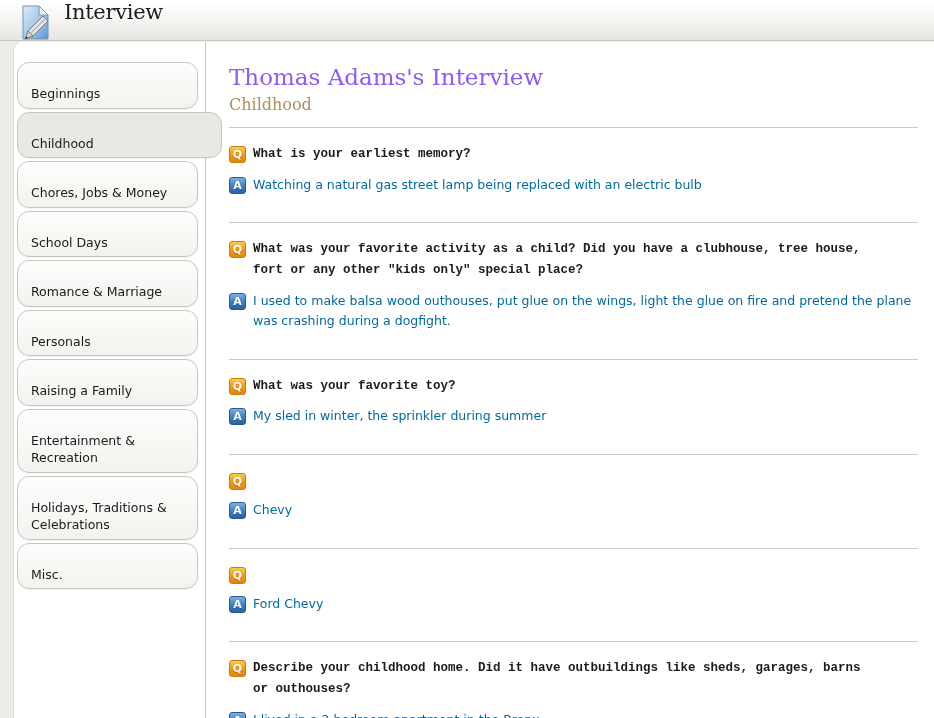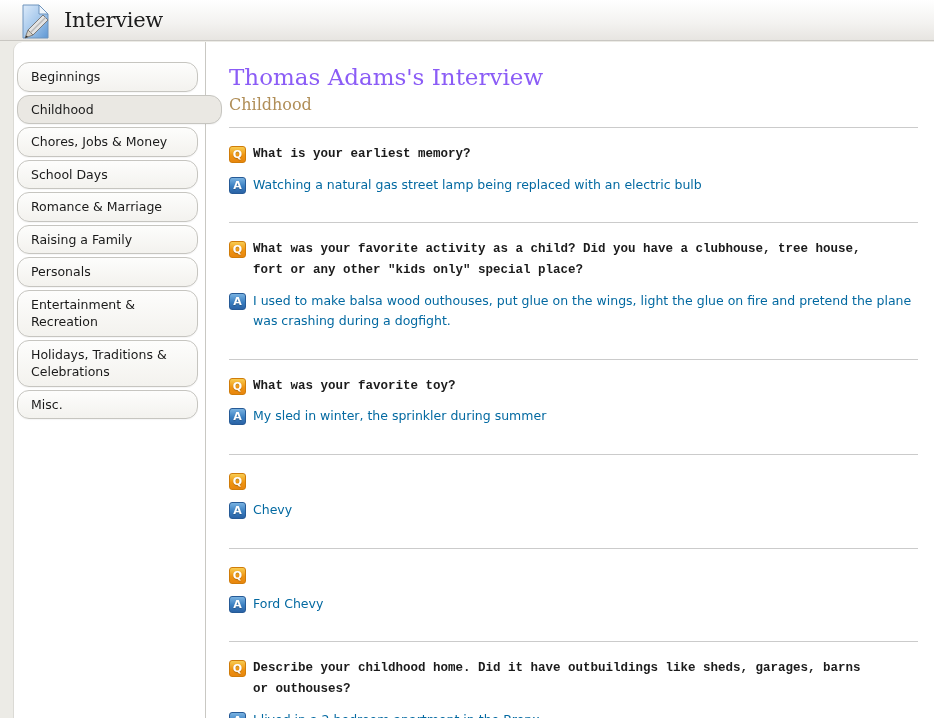--- a/index.html
+++ b/index.html
@@ -11,21 +11,20 @@
     overflow: hidden;
     position: relative;
   }
 
   
   .app-header {
     height: 41px;
     background: linear-gradient(180deg, #ffffff 0%, #f4f3f1 55%, #e7e5e1 100%);
     border-bottom: 1px solid #c9c7c2;
     display: flex;
-    align-items: center;
     padding-left: 19px;
   }
   .logo { width: 34px; height: 38px; margin-top: 4px; flex: 0 0 auto; }
   .app-title {
     font-family: "DejaVu Serif", serif;
     font-size: 21px;
     color: #1c1c1c;
     margin-left: 11px;
     letter-spacing: -0.3px;
   }
@@ -43,21 +42,21 @@
   
   .sidebar {
     width: 192px;
     flex: 0 0 192px;
     border-right: 1px solid #c9c8c3;
     padding-top: 20px;
   }
   .tab {
     width: 181px;
     margin: 0 0 3px 3px;
-    padding: 5px 3px 5px 13px;
+    padding: 22px 3px 5px 13px;
     border: 1px solid #c6c5c0;
     border-radius: 12px;
     background: linear-gradient(180deg, #fdfdfc 0%, #f3f2ee 100%);
     font-size: 12.5px;
     line-height: 1.4;
     color: #1a1a1a;
     cursor: pointer;
     position: relative;
     box-shadow: 0 1px 1px rgba(0,0,0,0.04);
   }
@@ -168,24 +167,24 @@
         <div class="tab">
     <span class="tab-label">Chores, Jobs &amp; Money</span>
   </div>
         <div class="tab">
     <span class="tab-label">School Days</span>
   </div>
         <div class="tab">
     <span class="tab-label">Romance &amp; Marriage</span>
   </div>
         <div class="tab">
+    <span class="tab-label">Personals</span>
+  </div>
+        <div class="tab">
     <span class="tab-label">Raising a Family</span>
-  </div>
-        <div class="tab">
-    <span class="tab-label">Personals</span>
   </div>
         <div class="tab">
     <span class="tab-label">Entertainment &amp; Recreation</span>
   </div>
         <div class="tab">
     <span class="tab-label">Holidays, Traditions &amp; Celebrations</span>
   </div>
         <div class="tab">
     <span class="tab-label">Misc.</span>
   </div>

